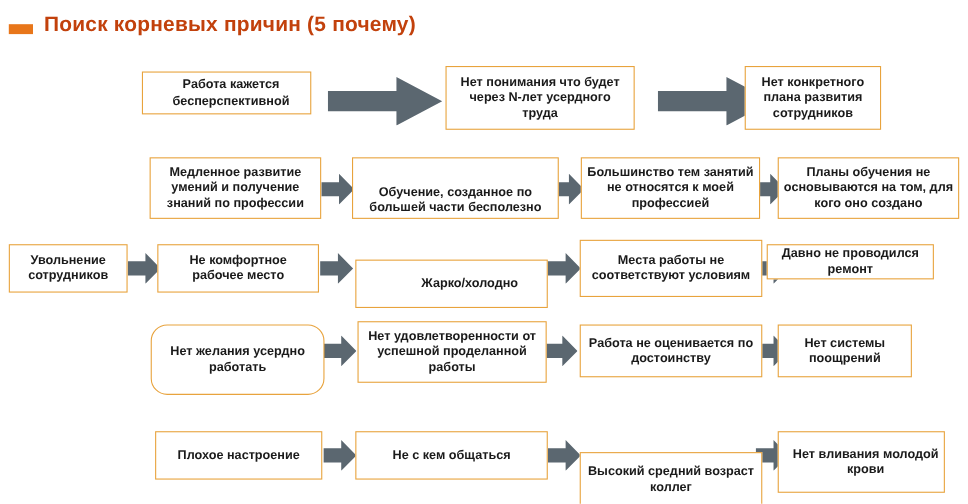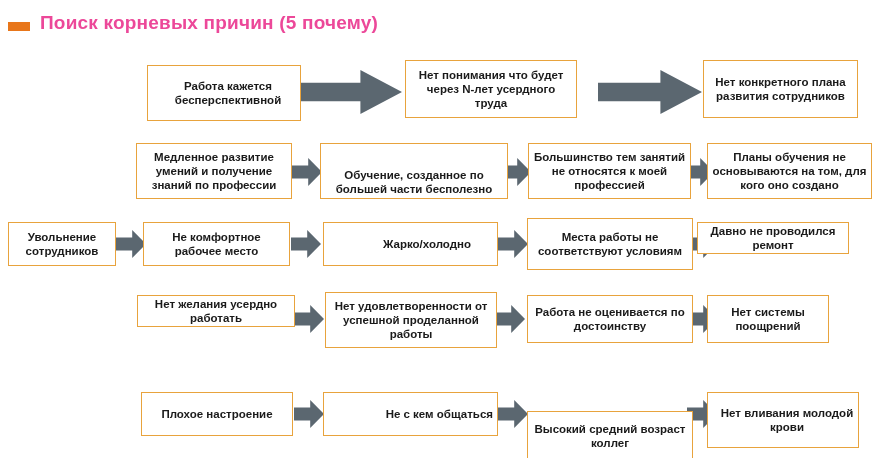--- a/index.html
+++ b/index.html
@@ -34,21 +34,21 @@
     width: 22px;
     height: 9px;
     background: #E8761A;
   }
   .title-text {
     position: absolute;
     left: 40px;
     top: 4px;
     font-size: 19px;
     font-weight: bold;
-    color: #ec4899;
+    color: #c2410c;
     letter-spacing: 0.2px;
     white-space: nowrap;
   }
   
   .box {
     position: absolute;
     box-sizing: border-box;
     border: 1px solid #E8A33D;
     background: #FFFFFF;
     display: flex;
@@ -155,69 +155,69 @@
       <div class="arrow" style="left: 687px; top: 400px; width: 30px; height: 28px;">
         <svg width="30" height="28" viewBox="0 0 30 28">
           <polygon points="0.0,7.6 16.2,7.6 16.2,0.0 30.0,14.0 16.2,28.0 16.2,20.4 0.0,20.4" fill="#5B6770"></polygon>
         </svg>
       </div>
     </div>
   <div id="node-layer">
       <div class="box" style="left: 8px; top: 222px; width: 108px; height: 44px; border-color: rgb(232, 163, 61); text-align: center;">
         <span>Увольнение сотрудников</span>
       </div>
-      <div class="box" style="left: 147px; top: 65px; width: 154px; height: 56px; border-color: rgb(232, 163, 61); padding-left: 12px;">
+      <div class="box" style="left: 129px; top: 65px; width: 154px; height: 39px; border-color: rgb(232, 163, 61); padding-left: 12px;">
         <span>Работа кажется бесперспективной</span>
       </div>
       <div class="box" style="left: 405px; top: 60px; width: 172px; height: 58px; border-color: rgb(232, 163, 61);">
         <span>Нет понимания что будет через  N-лет усердного труда</span>
       </div>
-      <div class="box" style="left: 703px; top: 60px; width: 155px; height: 58px; border-color: rgb(232, 163, 61);">
+      <div class="box" style="left: 677px; top: 60px; width: 124px; height: 58px; border-color: rgb(232, 163, 61);">
         <span>Нет конкретного плана развития сотрудников</span>
       </div>
       <div class="box" style="left: 136px; top: 143px; width: 156px; height: 56px; border-color: rgb(232, 163, 61);">
         <span>Медленное развитие умений и получение знаний по профессии</span>
       </div>
       <div class="box" style="left: 320px; top: 143px; width: 188px; height: 56px; border-color: rgb(232, 163, 61); align-items: flex-end;">
         <span>Обучение, созданное по большей части бесполезно</span>
       </div>
       <div class="box" style="left: 528px; top: 143px; width: 163px; height: 56px; border-color: rgb(232, 163, 61);">
         <span>Большинство тем занятий не относятся к моей профессией</span>
       </div>
       <div class="box" style="left: 707px; top: 143px; width: 165px; height: 56px; border-color: rgb(232, 163, 61);">
         <span>Планы обучения не основываются на том, для кого оно создано</span>
       </div>
       <div class="box" style="left: 143px; top: 222px; width: 147px; height: 44px; border-color: rgb(232, 163, 61);">
         <span>Не комфортное рабочее место</span>
       </div>
-      <div class="box" style="left: 323px; top: 222px; width: 175px; height: 44px; border-color: rgb(232, 163, 61); padding-left: 37px;">
+      <div class="box" style="left: 323px; top: 236px; width: 175px; height: 44px; border-color: rgb(232, 163, 61); padding-left: 37px;">
         <span>Жарко/холодно</span>
       </div>
       <div class="box" style="left: 527px; top: 218px; width: 166px; height: 52px; border-color: rgb(232, 163, 61);">
         <span>Места работы не соответствуют условиям</span>
       </div>
       <div class="box" style="left: 697px; top: 222px; width: 152px; height: 32px; border-color: rgb(232, 163, 61);">
         <span>Давно не проводился ремонт</span>
       </div>
-      <div class="box" style="left: 137px; top: 295px; width: 158px; height: 32px; border-color: rgb(232, 163, 61);">
+      <div class="box" style="left: 137px; top: 295px; width: 158px; height: 64px; border-color: rgb(232, 163, 61); border-radius: 15px;">
         <span>Нет желания усердно работать</span>
       </div>
       <div class="box" style="left: 325px; top: 292px; width: 172px; height: 56px; border-color: rgb(232, 163, 61);">
         <span>Нет удовлетворенности от успешной проделанной работы</span>
       </div>
       <div class="box" style="left: 527px; top: 295px; width: 166px; height: 48px; border-color: rgb(232, 163, 61);">
         <span>Работа не оценивается по достоинству</span>
       </div>
       <div class="box" style="left: 707px; top: 295px; width: 122px; height: 48px; border-color: rgb(232, 163, 61);">
         <span>Нет системы поощрений</span>
       </div>
       <div class="box" style="left: 141px; top: 392px; width: 152px; height: 44px; border-color: rgb(232, 163, 61);">
         <span>Плохое настроение</span>
       </div>
-      <div class="box" style="left: 323px; top: 392px; width: 175px; height: 44px; border-color: rgb(232, 163, 61); text-align: right;">
+      <div class="box" style="left: 323px; top: 392px; width: 175px; height: 44px; border-color: rgb(232, 163, 61);">
         <span>Не с кем общаться</span>
       </div>
       <div class="box" style="left: 527px; top: 388px; width: 166px; height: 50px; border-color: rgb(232, 163, 61); margin-top: 23px;">
         <span>Высокий средний возраст коллег</span>
       </div>
       <div class="box" style="left: 707px; top: 392px; width: 152px; height: 56px; border-color: rgb(232, 163, 61); padding-left: 12px;">
         <span>Нет вливания молодой крови</span>
       </div>
     </div>
 

